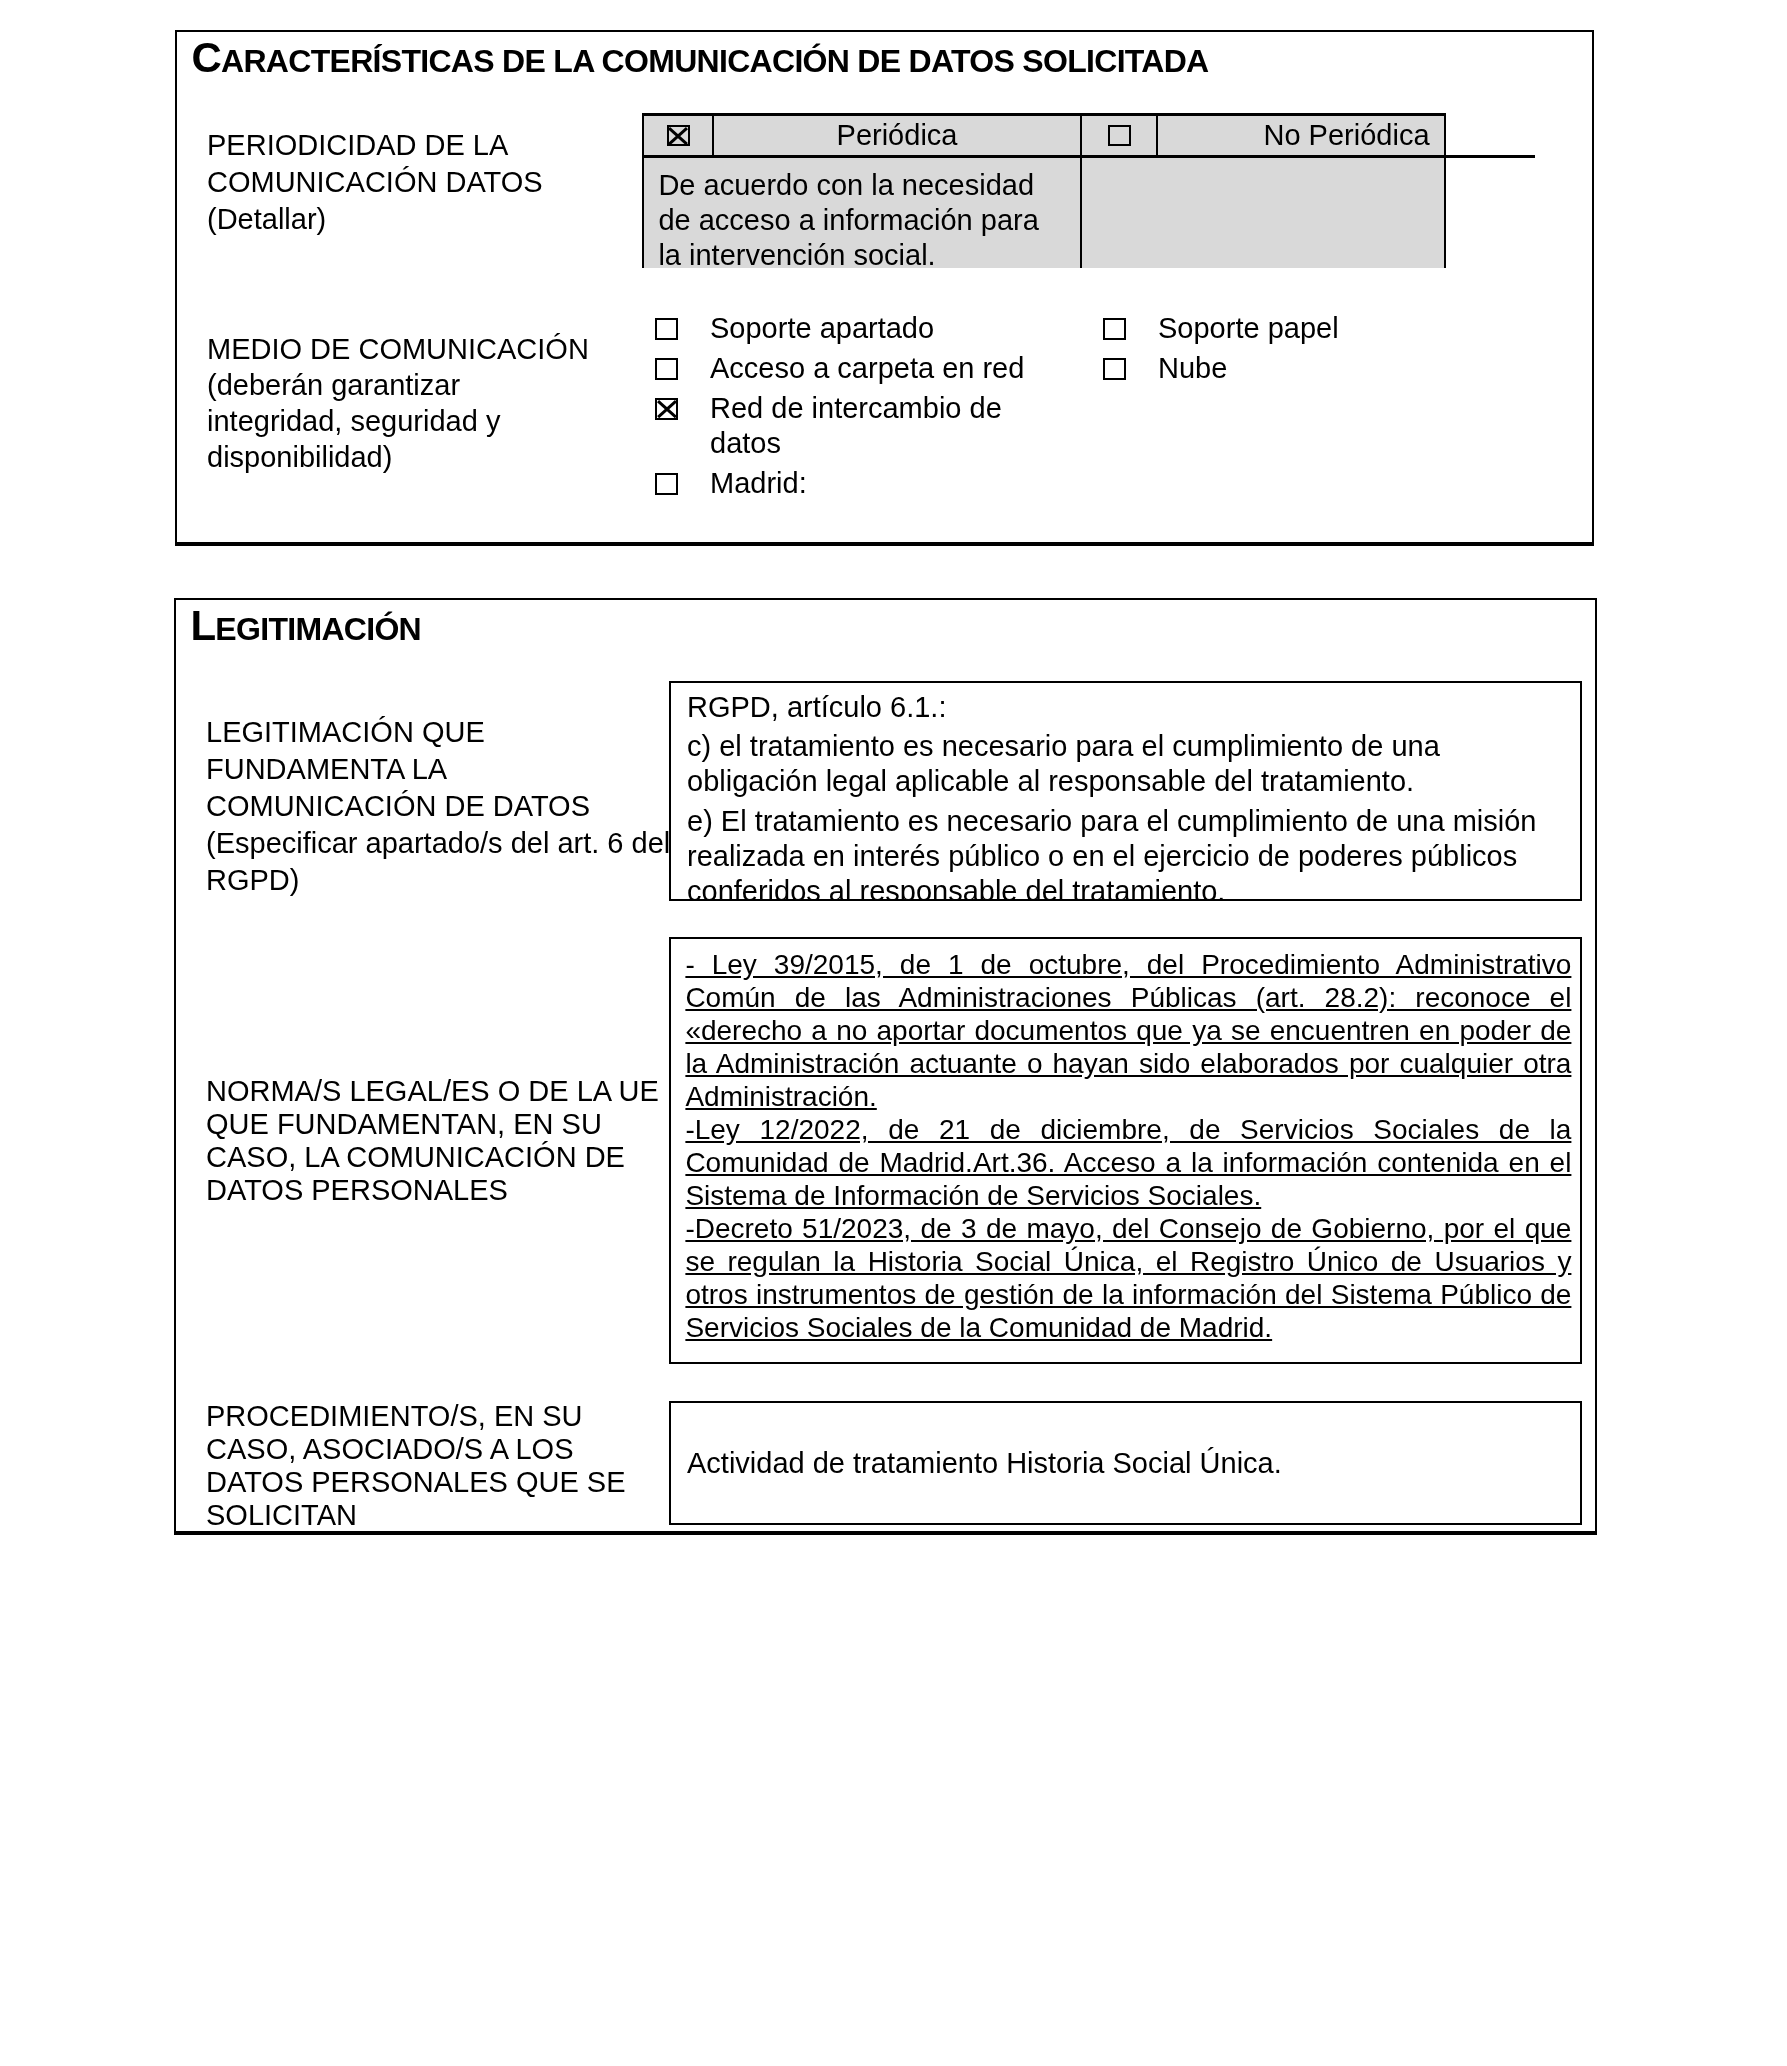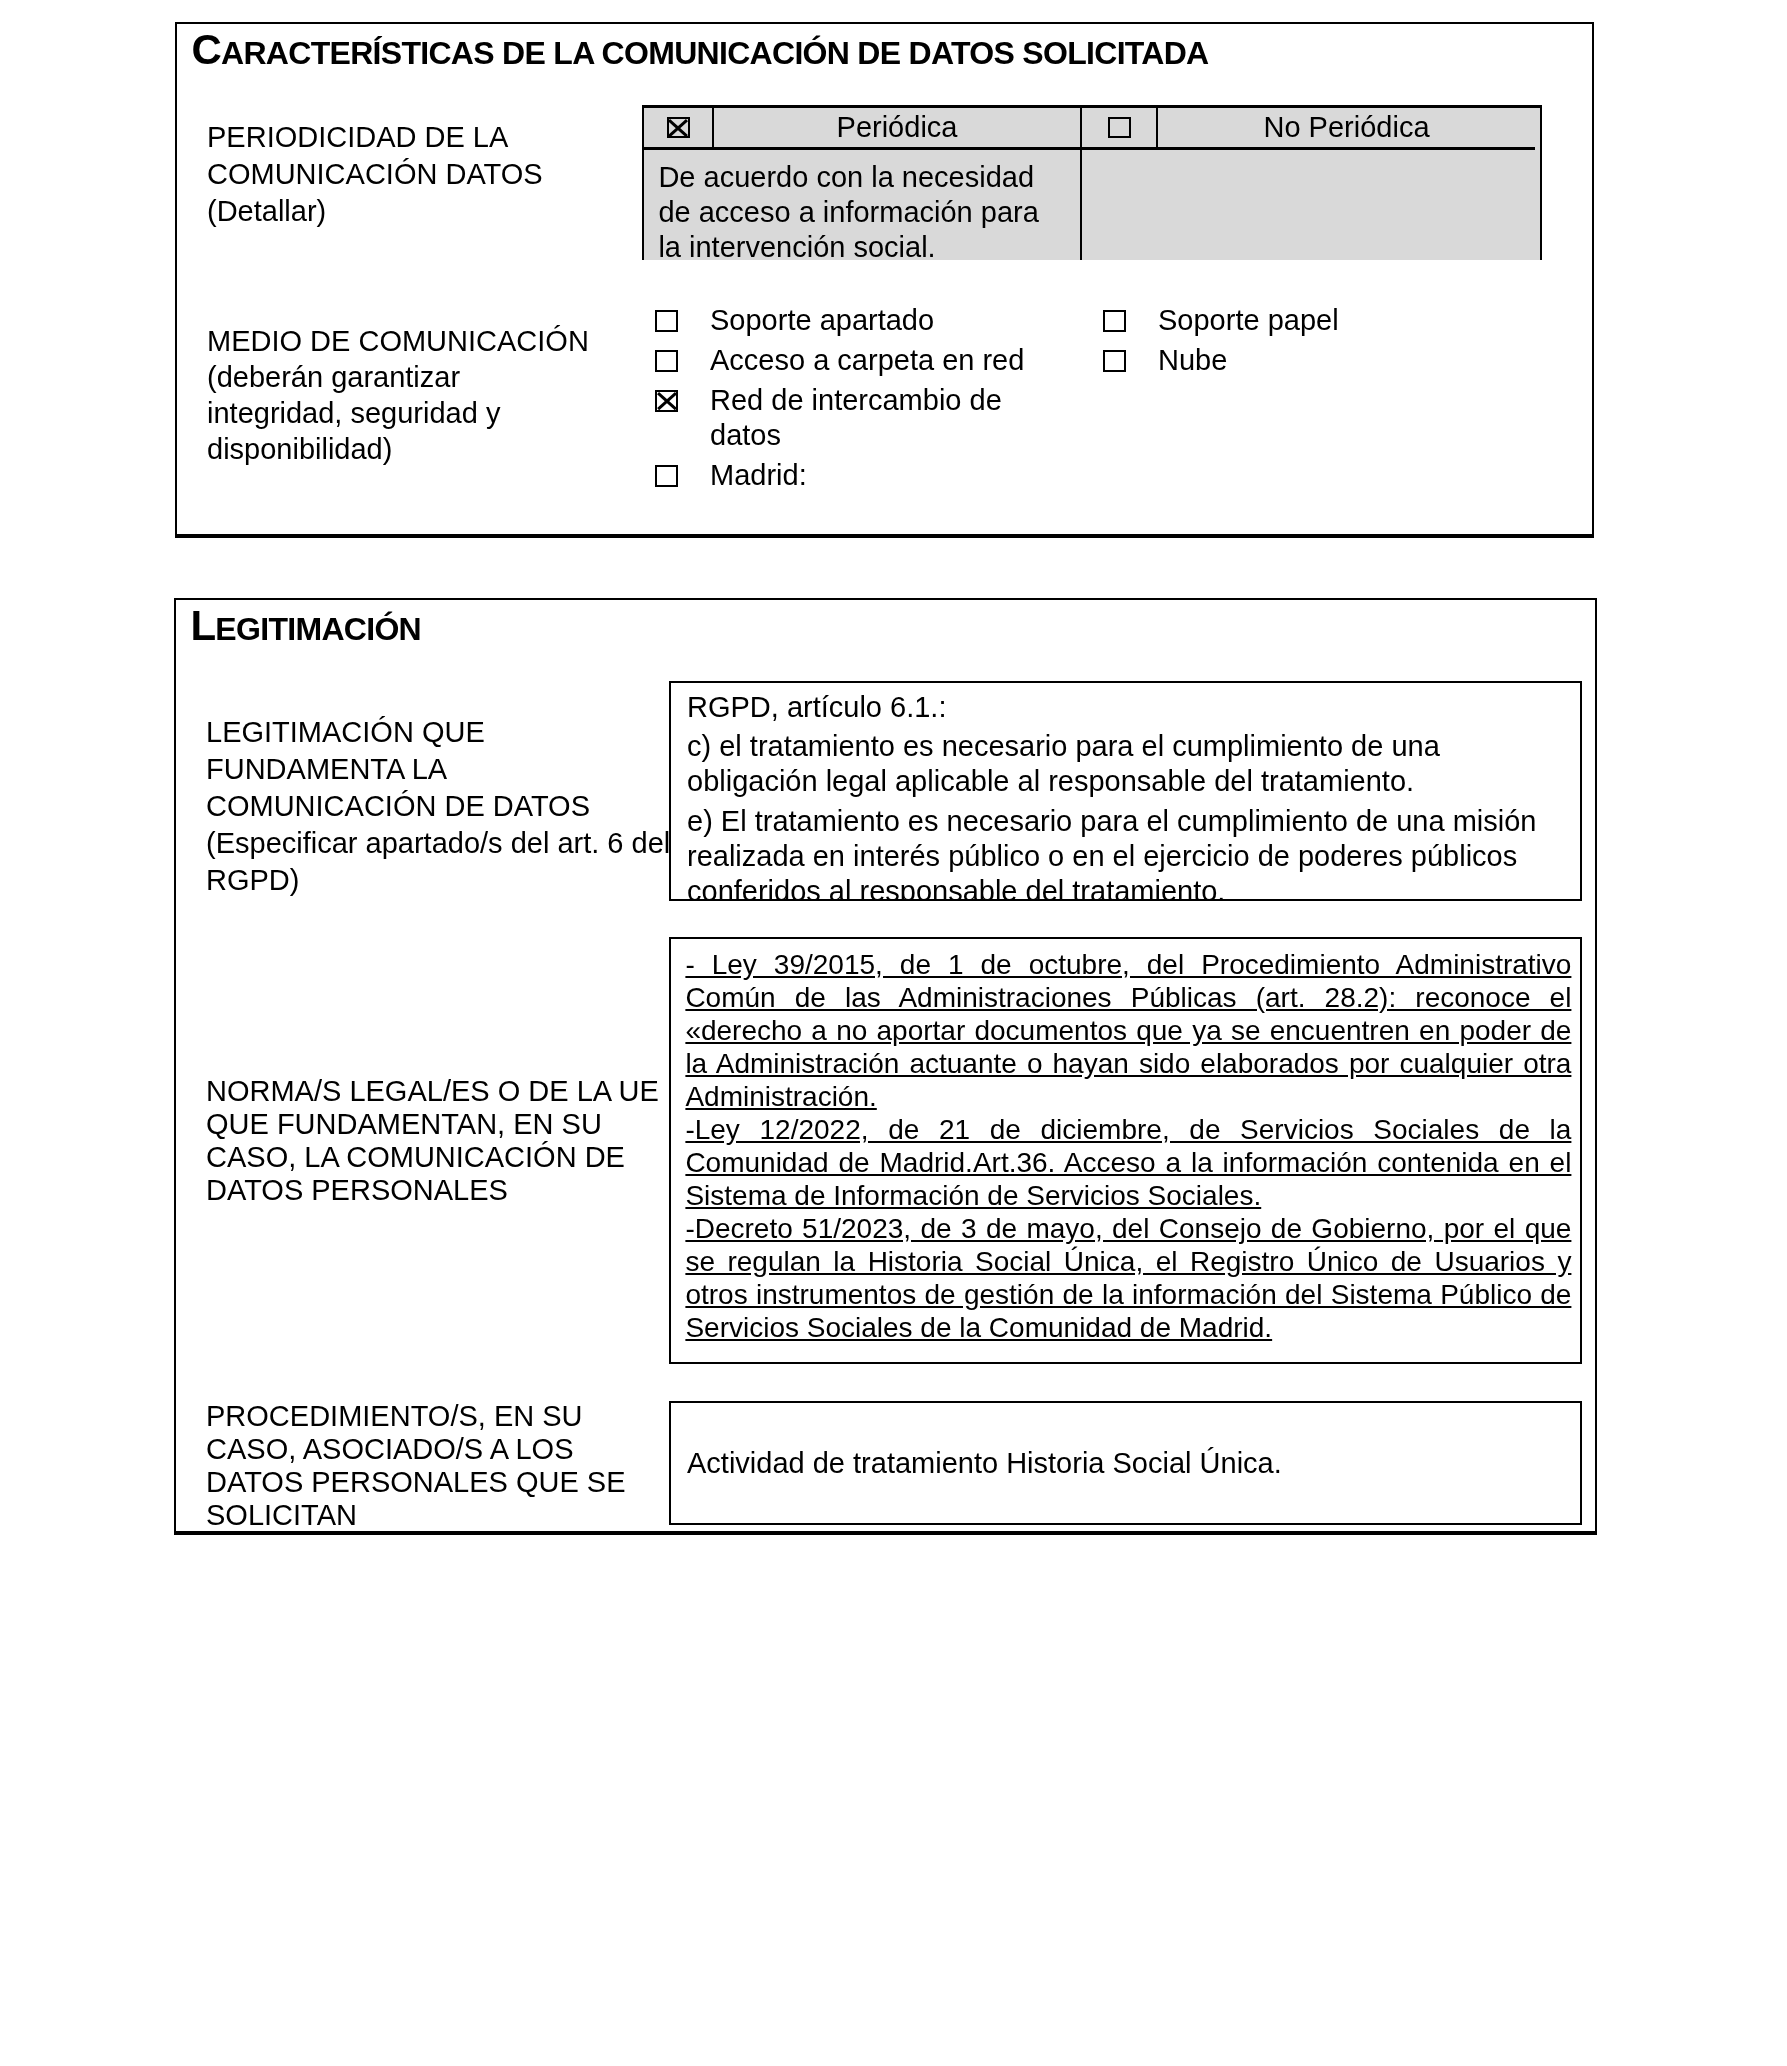--- a/index.html
+++ b/index.html
@@ -5,42 +5,42 @@
   * { margin:0; padding:0; box-sizing:border-box; }
   html,body { background:#ffffff; }
   .page {
     position:relative; width:1787px; height:2066px; background:#ffffff;
     font-family:"Liberation Sans", sans-serif; color:#000;
   }
   .box {
     position:absolute; background:#fff;
     border:2.2px solid #000; border-bottom-width:4.3px;
   }
-  .box1 { left:175px; top:22px;  width:1419px; height:516px; }
+  .box1 { left:175px; top:30px;  width:1419px; height:516px; }
   .box2 { left:174px; top:598px; width:1423px; height:937px; }
 
   .sec-title {
     margin:7.2px 0 0 14.4px; font-weight:bold; font-size:32px; line-height:37px;
     letter-spacing:-0.7px;
   }
   .sec-title::first-letter { font-size:42px; }
 
   .label {
     position:absolute; left:30px; width:475px;
     font-size:29px; white-space:pre-line;
   }
   .lbl-periodicidad { top:95px; line-height:37px; }
   .lbl-medio        { top:299px; line-height:36px; }
   .lbl-leg          { top:114px;  line-height:37px; }
   .lbl-norma        { top:475px;  line-height:33px; }
   .lbl-proc         { top:800px; line-height:33px; }
 
   
   .ptable {
-    position:absolute; left:465px; top:81px; width:900px;
+    position:absolute; left:465px; top:81px; width:804px;
     background:#d9d9d9; border:2.2px solid #000; border-top-width:3.6px; border-bottom:none;
     display:grid;
     grid-template-columns:68px 368px 76px 379px;
     grid-template-rows:42px 110px;
   }
   .ptable .h { border-bottom:3.6px solid #000; }
   .ptable .bl { border-left:2.2px solid #000; }
   .chk-cell { display:flex; align-items:center; justify-content:center; }
   .head-cell { display:flex; align-items:center; justify-content:center; font-size:29px; }
   .body-cell {

